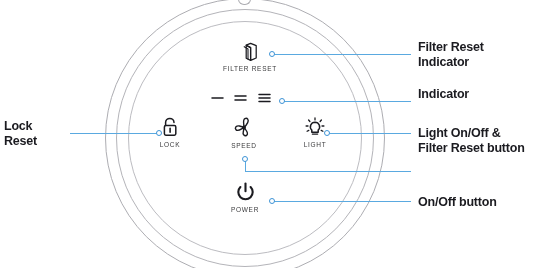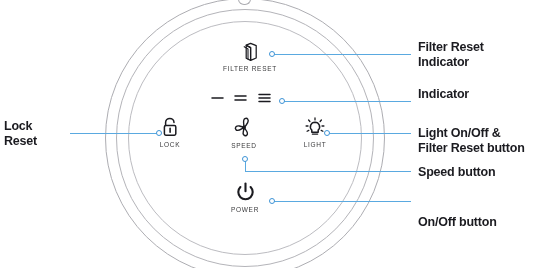--- a/index.html
+++ b/index.html
@@ -148,21 +148,18 @@
 
   <div class="label" style="left:418px;top:87px;width:130px;">
     <div>Indicator</div>
   </div>
 
   <div class="label" style="left:418px;top:126px;width:134px;">
     <div>Light On/Off &amp;</div>
     <div>Filter Reset button</div>
   </div>
 
-  <div class="label" style="left:418px;top:165px;width:130px;">
-    <div>Speed button</div>
-  </div>
 
-  <div class="label" style="left:418px;top:195px;width:130px;margin-top:20px;">
+  <div class="label" style="left:418px;top:195px;width:130px;">
     <div>On/Off button</div>
   </div>
 
 </div>
 
 </body></html>

